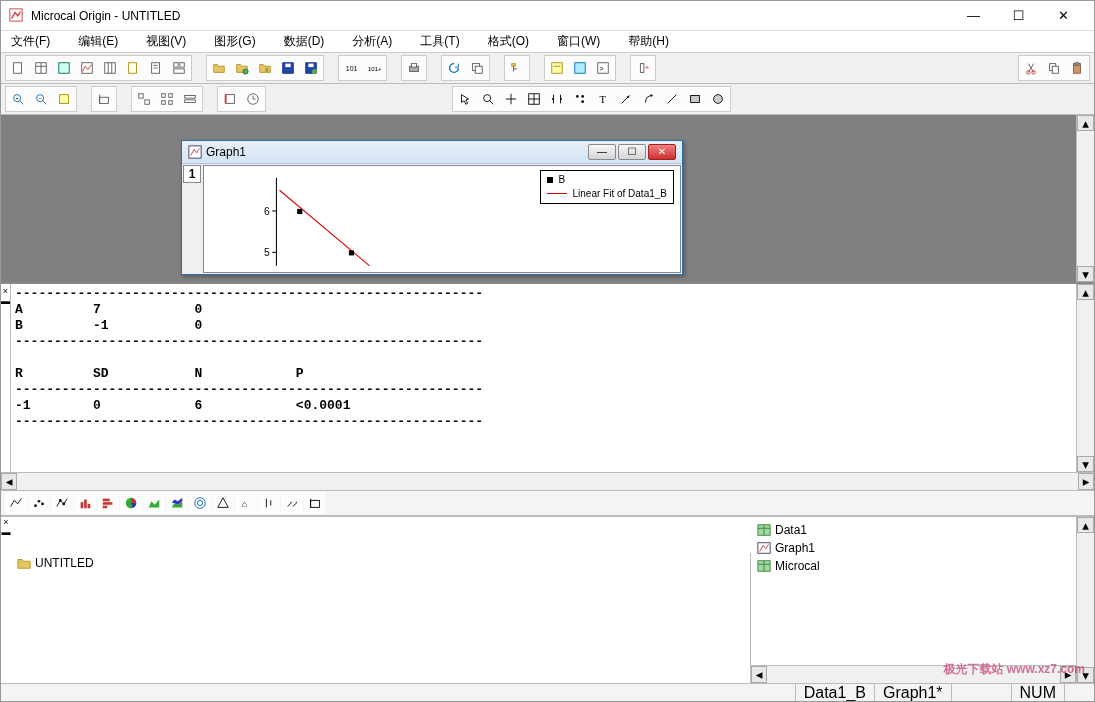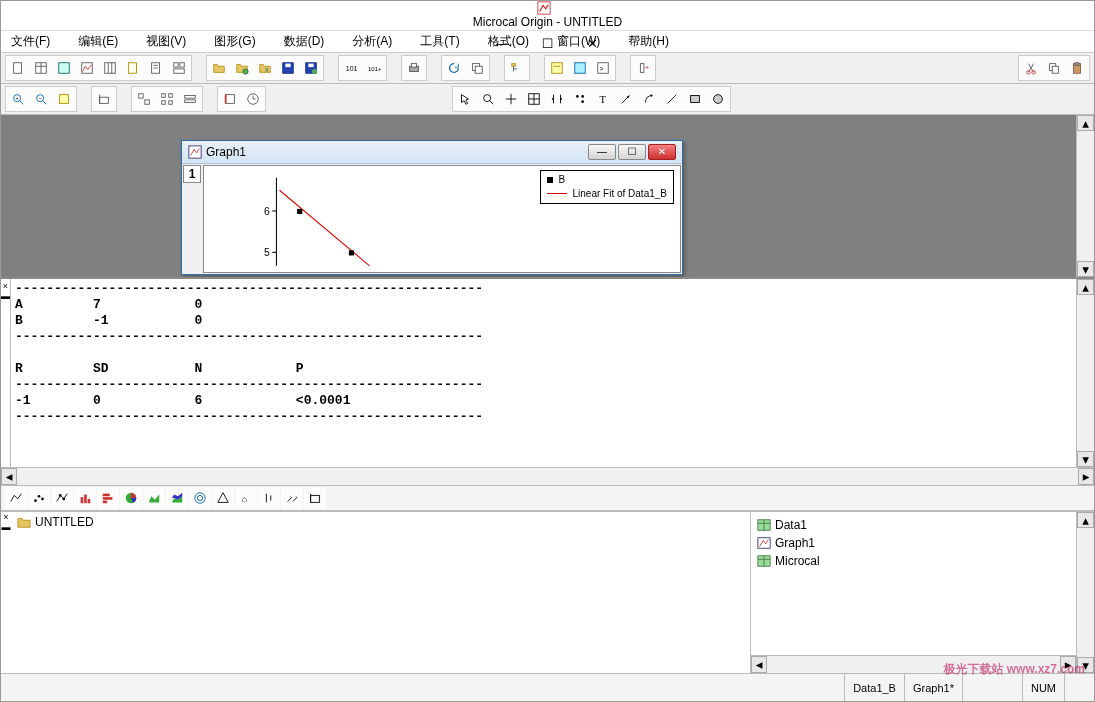--- a/index.html
+++ b/index.html
@@ -1,17 +1,17 @@
 <!DOCTYPE html>
 <html><head>
 <meta charset="utf-8">
 <style>
 * { box-sizing: border-box; margin: 0; padding: 0; }
 body { font-family: "Microsoft YaHei", Tahoma, sans-serif; font-size: 12px; background: #fff; width: 1095px; height: 702px; overflow: hidden; display: flex; flex-direction: column; border: 1px solid #999; }
-.titlebar { height: 30px; background: #fff; display: flex; align-items: center; padding: 0 8px; border-bottom: 1px solid #ddd; flex-direction: column; }
+.titlebar { height: 30px; background: #fff; display: flex; align-items: center; padding: 0 8px; border-bottom: 1px solid #ddd; }
 .titlebar .app-icon { width: 16px; height: 16px; margin-right: 6px; display: inline-flex; }
 .titlebar .title { flex: 1; font-size: 12px; }
 .win-controls { display: flex; gap: 0; }
 .win-controls button { width: 45px; height: 28px; border: none; background: transparent; font-size: 13px; cursor: pointer; }
 
 .menubar { height: 22px; display: flex; align-items: center; padding: 0 4px; gap: 16px; border-bottom: 1px solid #ccc; }
 .menubar span { padding: 2px 6px; cursor: default; }
 
 .toolbar-row { display: flex; align-items: center; background: #f0f0f0; border-bottom: 1px solid #bbb; padding: 2px 4px; min-height: 28px; gap: 3px; }
 .toolbar-row .grp { display: flex; gap: 1px; border: 1px solid #ccc; background: #fcfcfc; padding: 1px; }
@@ -43,32 +43,32 @@
 .results { height: 190px; background:#fff; border-top:2px solid #888; position:relative; display:flex;}
 .results .closebar { width:10px; border-right:1px solid #bbb; text-align:center; font-size:9px; padding-top:2px; cursor:pointer;}
 .results pre { flex:1; font-family: "Courier New", monospace; font-size:13px; font-weight:bold; line-height:16px; padding:2px 4px; white-space:pre; overflow:hidden;}
 .hscroll { height:18px; border-top:1px solid #bbb; background:#f0f0f0; display:flex;}
 .hscroll button{ width:16px; border:1px solid #aaa; background:#e8e8e8;}
 .hscroll .track{flex:1;}
 
 .plotbar { display:flex; align-items:center; padding:2px 4px; border-top:1px solid #bbb; border-bottom:1px solid #bbb; background:#f4f4f4; gap:1px; height:26px;}
 
 .project { flex:1; min-height:0; display:flex; border-top:1px solid #bbb;}
-.project .tree { width: 740px; border-right:1px solid #bbb; background:#fff; padding:3px 6px; display:flex; align-items:flex-start; gap:4px;}
+.project .tree { width: 740px; border-right:1px solid #bbb; background:#fff; padding:3px 6px; display:flex; align-items:flex-start; gap:4px;margin-top:36px;}
 .project .closebar2 { width:10px; text-align:center; font-size:9px; cursor:pointer;}
 .project .files { flex:1; display:flex; flex-direction:column;}
 .project .files .head { background:#ece9d8; border:1px solid #bbb; padding:2px 6px; font-size:12px;}
 .project .files .list { flex:1; padding:4px 6px; overflow:auto;}
 .project .files .list div { display:flex; align-items:center; gap:4px; height:18px;}
 .project .vscroll { width:18px; background:#f0f0f0; border-left:1px solid #bbb; display:flex; flex-direction:column;}
 .project .vscroll button{height:16px;border:1px solid #aaa;background:#e8e8e8;}
 .project .hscroll2{height:18px;border-top:1px solid #bbb;background:#f0f0f0;display:flex;}
 .project .hscroll2 button{width:16px;border:1px solid #aaa;background:#e8e8e8;}
 
-.statusbar { height:28px; border-top:1px solid #bbb; display:flex; font-size:11px; background:#f4f4f4;}
+.statusbar { height:18px; border-top:1px solid #bbb; display:flex; font-size:16px; background:#f4f4f4;}
 .statusbar .cell { border-left:1px solid #bbb; padding:0 8px; height:100%; display:flex; align-items:center;}
 .watermark { position:absolute; right:10px; bottom:24px; font-size:12px; color:#be185d; opacity:.6; font-weight:bold;}
 
 .ic-folder { fill: #e6c662; stroke:#b89020;}
 .ic-sheet { fill:#9d9; stroke:#474;}
 .ic-graph { fill:#fff; stroke:#336;}
 </style>
 </head>
 <body>
 

